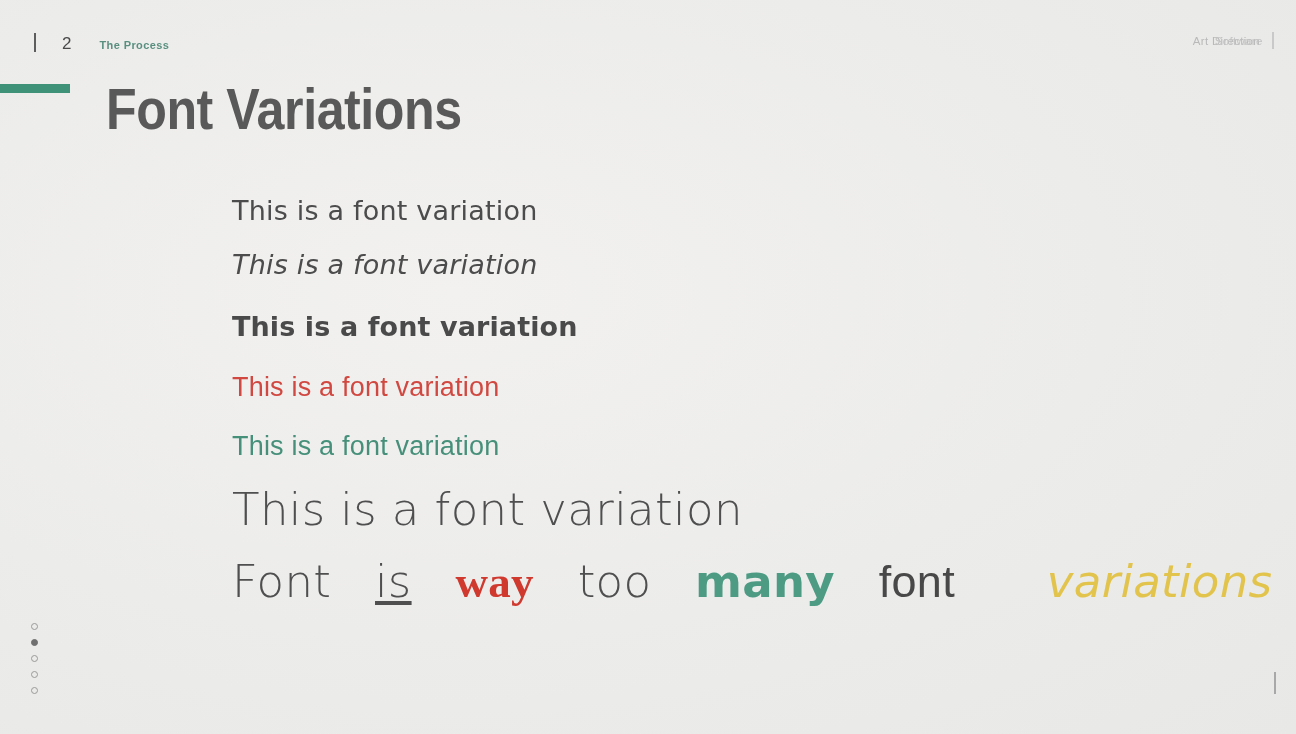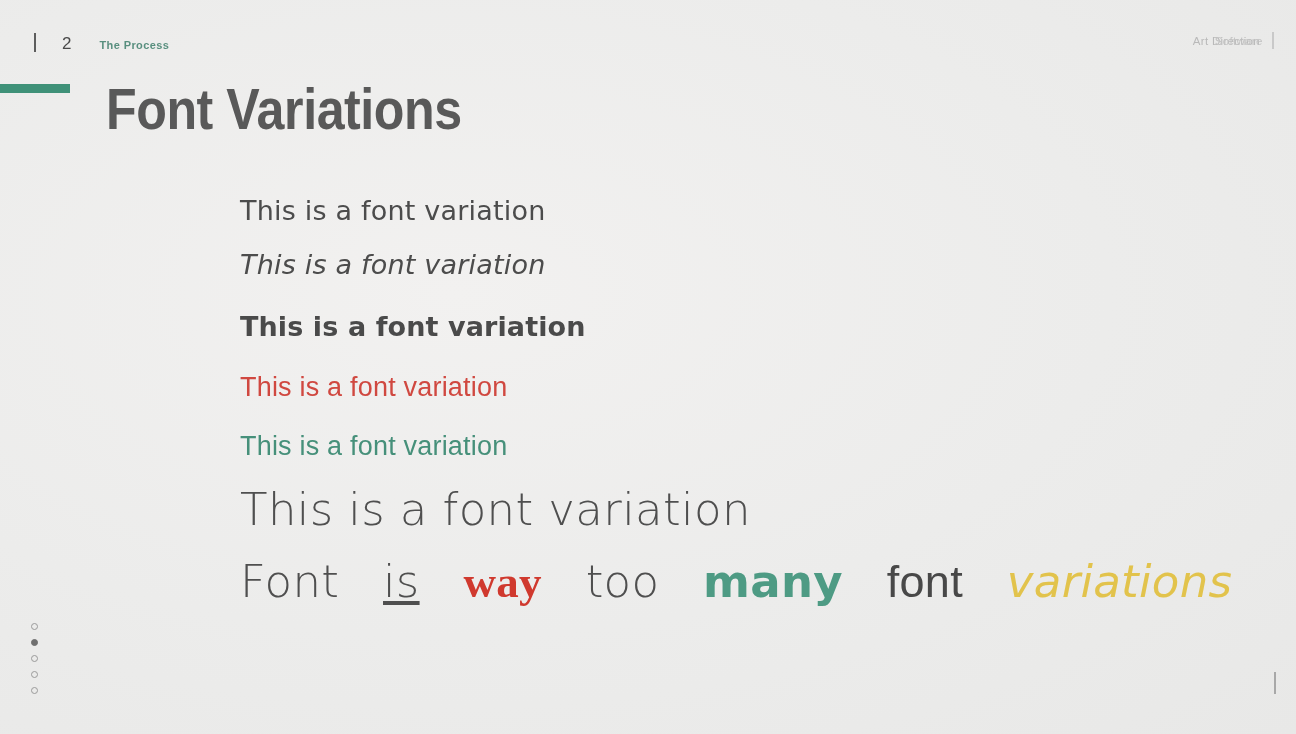--- a/index.html
+++ b/index.html
@@ -113,21 +113,21 @@
     letter-spacing: -0.5px;
     color: #595959;
     transform: scaleX(0.88);
     transform-origin: left center;
     white-space: nowrap;
   }
 
   
   .lines {
     position: absolute;
-    left: 240px;
+    left: 232px;
     top: 188px;
     width: 1000px;
   }
   .line {
     color: #4c4c4c;
     white-space: nowrap;
     font-family: "DejaVu Sans", sans-serif;
   }
   .l-regular {
     font-size: 27px;
@@ -192,20 +192,21 @@
     color: #4e9b84;
     font-weight: bold;
   }
   .w-serif {
     font-family: Liberation Sans, sans-serif;
     color: #484848;
   }
   .w-yellow-italic {
     color: #e2c34c;
     font-style: italic;
+    margin-left: 48px;
   }
 
   
   .dots {
     position: absolute;
     left: 31px;
     top: 623px;
     display: flex;
     flex-direction: column;
     gap: 9px;

